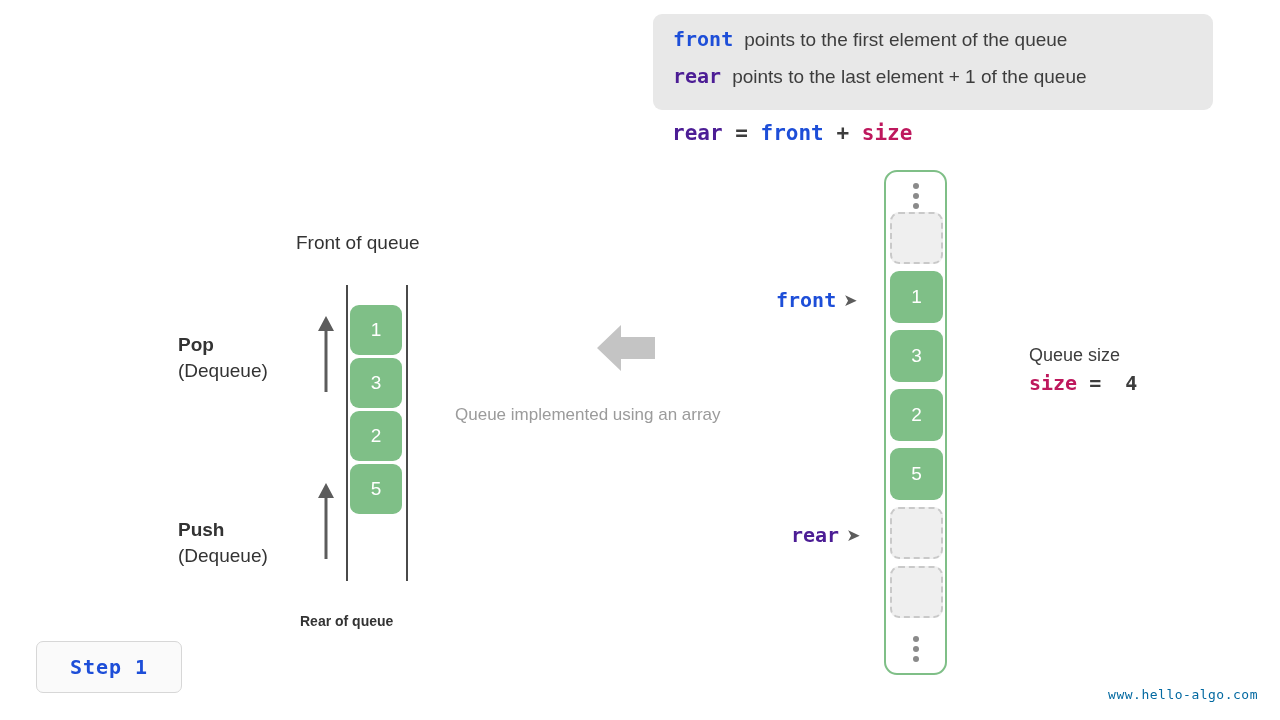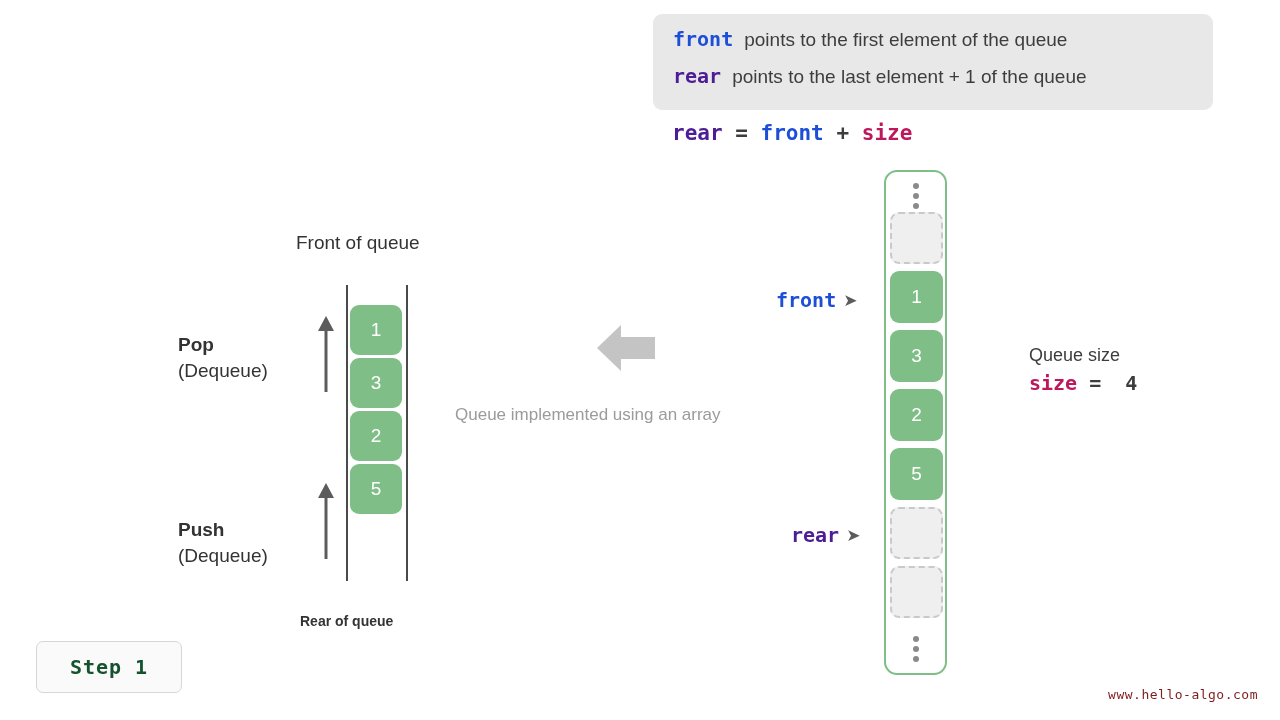--- a/index.html
+++ b/index.html
@@ -209,31 +209,31 @@
     width: 146px; height: 52px;
     background: #fafafa;
     border: 1px solid #d7d7d7;
     border-radius: 7px;
     display: flex;
     align-items: center;
     justify-content: center;
     font-family: "DejaVu Sans Mono", monospace;
     font-weight: bold;
     font-size: 20px;
-    color: #14532d;
+    color: #1d4ed8;
     letter-spacing: 1px;
   }
 
   
   #watermark {
     position: absolute;
     right: 22px; bottom: 18px;
     font-family: "DejaVu Sans Mono", monospace;
     font-size: 13px;
-    color: #7f1d1d;
+    color: #0369a1;
     letter-spacing: 0.5px;
   }
 </style>
 </head>
 <body>
 
 <div id="info-box">
   <div class="info-line">
     <span class="info-kw kw-front">front</span>
     <span class="info-text">points to the first element of the queue</span>

